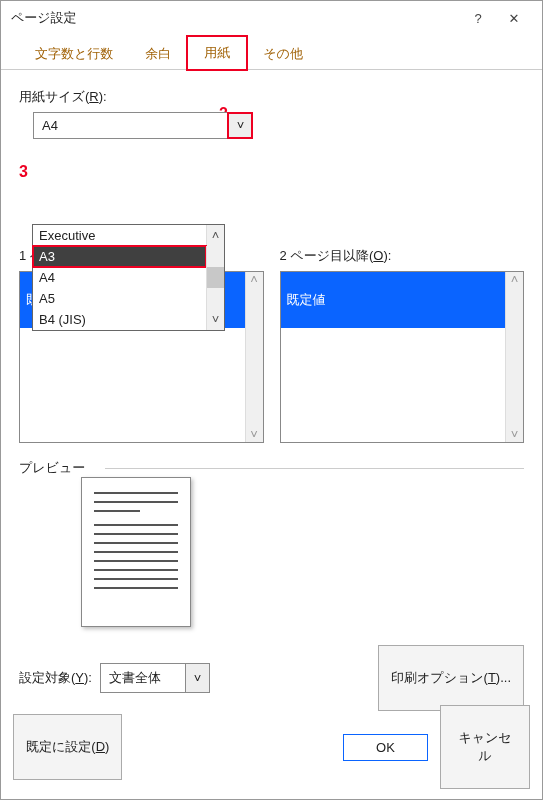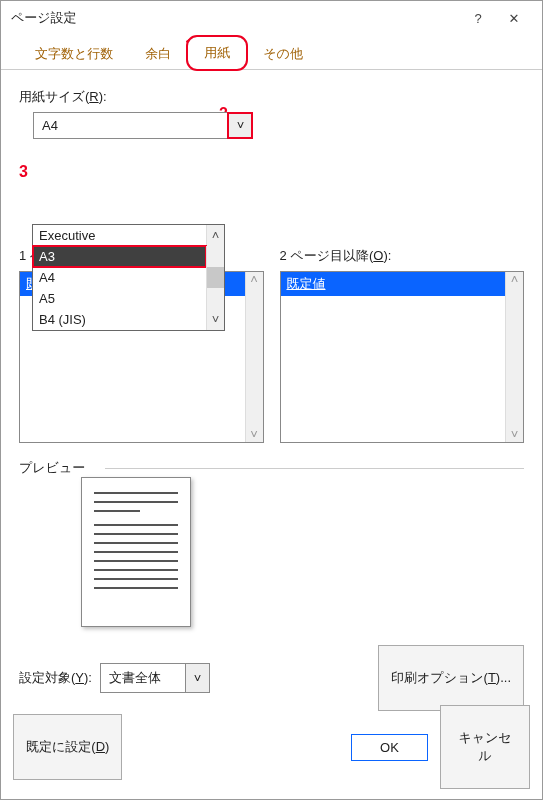--- a/index.html
+++ b/index.html
@@ -13,44 +13,44 @@
   .content { padding: 10px 18px 0 18px; position: relative; }
   .label { margin: 8px 0 6px 0; }
   .marker { color: #e02; font-weight: bold; position: absolute; font-size: 16px; }
   .m1 { left: 184px; top: 36px; }
   .m2 { left: 218px; top: 104px; }
   .m3 { left: 18px; top: 162px; }
   .combo { display: flex; width: 220px; border: 1px solid #8a8a8a; }
   .combo .val { flex: 1; padding: 5px 8px; text-align: left; background: #fff; }
   .combo .arrow { width: 24px; display: flex; align-items: center; justify-content: center; background: #eee; border-left: 1px solid #8a8a8a; }
   .combo .arrow.red { outline: 2px solid #e02; outline-offset: -1px; }
-  .tab.red { outline: 2px solid #e02; outline-offset: -1px; border-radius: 10px; }
+  .tab.red { outline: 2px solid #e02; outline-offset: -1px; }
   .dropdown { position: absolute; left: 31px; top: 154px; width: 193px; border: 1px solid #666; background: #fff; z-index: 10; }
   .dropdown .row { display: flex; }
   .dropdown .opt { flex: 1; padding: 3px 6px; }
   .dropdown .sel { background: #404040; color: #fff; outline: 2px solid #e02; outline-offset: -1px; }
   .dropdown .sb { width: 18px; display: flex; align-items: center; justify-content: center; background: #f0f0f0; border-left: 1px solid #ddd; color: #555; }
   .dropdown .sb.thumb { background: #c8c8c8; }
   .cols { display: flex; gap: 16px; margin-top: 100px; }
   .col { flex: 1; display: flex; flex-direction: column; }
   .listbox { border: 1px solid #888; height: 172px; display: flex; }
   .listbox .inner { flex: 1; }
-  .listbox .selitem { background: #0a64ff; color: #fff; padding: 3px 6px; text-decoration: underline; }
+  .listbox .selitem { background: #0a64ff; color: #fff; padding: 19px 6px; }
   .listbox .sb { width: 18px; display: flex; flex-direction: column; background: #f0f0f0; border-left: 1px solid #ddd; color: #999; justify-content: space-between; align-items: center; }
   .preview-sec { margin-top: 16px; }
   .preview-sec .hdr { display: flex; align-items: center; gap: 20px; }
   .preview-sec .line { flex: 1; height: 1px; background: #ccc; }
   .paper { width: 110px; height: 150px; border: 1px solid #888; box-shadow: 2px 2px 4px rgba(0,0,0,0.25); margin-left: 62px; padding: 14px 12px; }
   .paper div { height: 2px; background: #555; margin-bottom: 7px; }
   .bottom1 { display: flex; align-items: center; margin-top: 18px; gap: 8px; }
   .bottom1 .spacer { flex: 1; }
   .btn2 { border: 1px solid #aaa; background: #f4f4f4; padding: 23px 12px; }
   .footer { position: absolute; bottom: 10px; left: 12px; right: 12px; display: flex; align-items: center; gap: 12px; }
   .footer .spacer { flex: 1; }
-  .btn-ok { border: 1px solid #0a64ff; padding: 5px 0; width: 77px; text-align: center; }
+  .btn-ok { border: 1px solid #0a64ff; padding: 5px 0; width: 85px; text-align: center; }
   .u { text-decoration: underline; }
 </style>
 </head>
 <body>
 
 <div class="titlebar">
   <div class="title">ページ設定</div>
   <div class="btn">?</div>
   <div class="btn">✕</div>
 </div>

